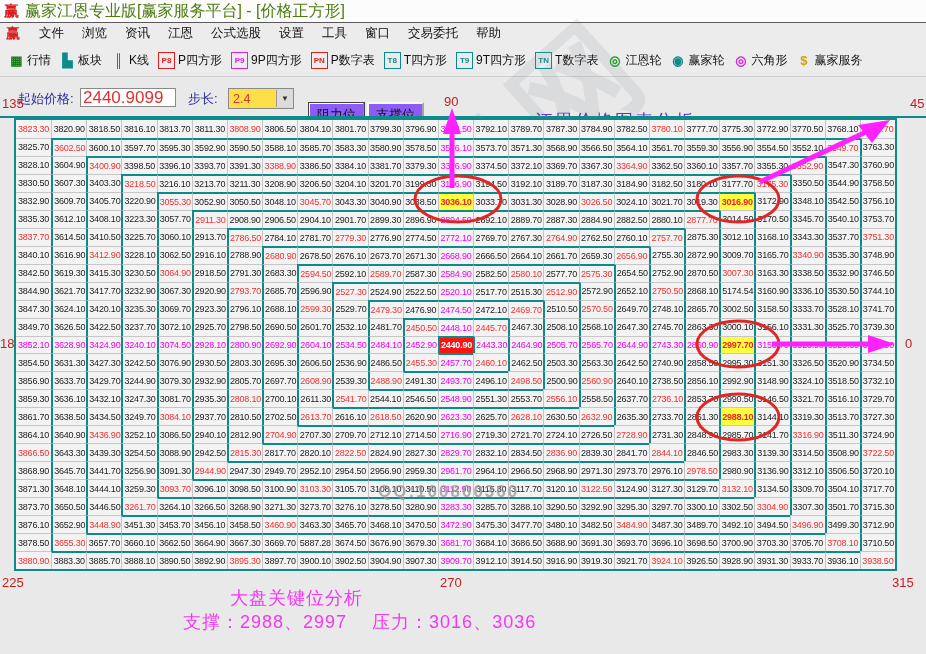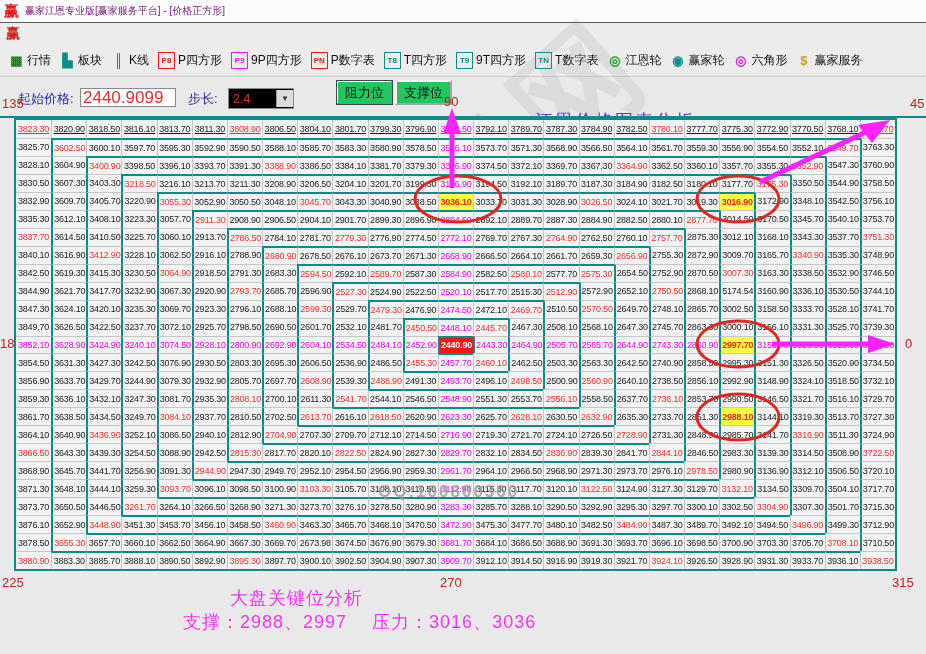--- a/index.html
+++ b/index.html
@@ -2,56 +2,56 @@
 <html><head>
 <meta charset="utf-8">
 <style>
   html,body{margin:0;padding:0;}
   body{width:926px;height:654px;position:relative;background:#e9e9e9;
        font-family:"Liberation Sans",sans-serif;overflow:hidden;}
   
   .titlebar{position:absolute;left:0;top:0;width:926px;height:22px;background:#fcfcfc;
             border-bottom:1px solid #5a5a5a;display:flex;align-items:center;}
   .app-ico{color:#d81e1e;font-weight:bold;font-size:15px;margin:0 6px 0 4px;}
-  .title-text{font-size:10px;color:#701a75;}
+  .title-text{font-size:16px;color:#4d7c0f;}
   .menubar{position:absolute;left:0;top:23px;width:926px;height:21px;background:#ececec;
            display:flex;align-items:center;font-size:12.5px;color:#111;}
   .menubar .m-ico{color:#d81e1e;font-weight:bold;font-size:14px;margin:0 10px 0 6px;}
   .menu-item{padding:2px 9px;cursor:default;}
   .toolbar{position:absolute;left:0;top:44px;width:926px;height:32px;background:#ececec;
            border-bottom:1px solid #cfcfcf;display:flex;align-items:center;font-size:12px;color:#111;}
   .tb-item{display:flex;align-items:center;margin-left:9px;white-space:nowrap;}
   .tb-glyph{display:inline-flex;align-items:center;justify-content:center;margin-right:3px;
             font-size:13px;font-weight:bold;min-width:15px;height:15px;}
   .tb-glyph.boxed{font-size:8px;border:1px solid currentColor;width:15px;}
   
   .ctl-label{position:absolute;font-size:13px;color:#2b2b9e;}
   .ctl-input{position:absolute;left:80px;top:88px;width:90px;height:17px;border:1px solid #8a8a8a;
              background:#fff;color:#e03030;font-size:17px;padding:0 2px;font-family:"Liberation Sans",sans-serif;}
-  .combo{position:absolute;left:228px;top:88px;width:64px;height:19px;background:#000000;
+  .combo{position:absolute;left:228px;top:88px;width:64px;height:19px;background:#fde047;
          border:1px solid #8a8a8a;font-size:12.5px;color:#e03030;display:flex;align-items:center;}
   .combo .val{flex:1;padding-left:4px;}
   .combo .arrow{width:16px;height:17px;background:#dcdcdc;border-left:1px solid #9a9a9a;
                 font-size:8px;color:#333;display:flex;align-items:center;justify-content:center;}
-  .push-btn{position:absolute;top:80px;width:57px;height:25px;background:#22c55e;
+  .push-btn{position:absolute;top:102px;width:57px;height:25px;background:#8b5cf6;
             border:2px outset #f8f8f8;font-size:13px;color:#111;
-            font-family:"Liberation Sans",sans-serif;margin-left:28px;}
+            font-family:"Liberation Sans",sans-serif;}
   .btn-res{left:308px;border:1px solid #444;box-shadow:inset -1px -1px 0 #888, inset 1px 1px 0 #fff;}
   .btn-sup{left:367px;}
   .gann-caption{position:absolute;left:535px;top:85px;font-size:18px;color:#6d28d9;letter-spacing:2px;margin-top:24px;}
   .corner{position:absolute;font-size:13px;color:#c22020;}
   
   .grid-top-rule{position:absolute;left:0;top:116px;width:926px;height:2px;background:#0d8b8b;}
   .gann-grid{position:absolute;left:14px;top:118px;width:883px;height:453px;background:#f3f3f3;
              border:2px solid #0d8b8b;display:grid;grid-template-columns:repeat(25,1fr);
              grid-auto-rows:1fr;box-sizing:border-box;}
   .cell{border-left:1px solid #c6c6c6;border-top:1px solid #c6c6c6;font-size:9px;letter-spacing:-0.2px;
         display:flex;align-items:center;justify-content:center;color:#1c1c1c;
         overflow:hidden;white-space:nowrap;}
-  .cell:nth-child(-n+25){border-top:none;text-decoration:underline;}
+  .cell:nth-child(-n+25){border-top:none;}
   .cell:nth-child(25n+1){border-left:none;}
   .cell.bl{border-left:2px solid #0d8b8b;}
   .cell.bt{border-top:2px solid #0d8b8b;}
   .cell.mag{color:#f000f0;}
   .cell.red{color:#f03030;}
   .cell.key{background:#ffff42;color:#f02020;font-weight:bold;}
   .cell.ctr{background:#ff1212;color:#fff;font-weight:bold;}
   
   .footer-line{position:absolute;font-size:18px;color:#f536f5;letter-spacing:1px;}
   
@@ -65,20 +65,32 @@
 </head>
 <body>
 
 <div class="titlebar">
   <span class="app-ico">赢</span>
   <span class="title-text">赢家江恩专业版[赢家服务平台] - [价格正方形]</span>
 </div>
 
 <div class="menubar">
   <span class="m-ico">赢</span>
+  <span style="display:flex;">
+      <span class="menu-item">文件</span>
+      <span class="menu-item">浏览</span>
+      <span class="menu-item">资讯</span>
+      <span class="menu-item">江恩</span>
+      <span class="menu-item">公式选股</span>
+      <span class="menu-item">设置</span>
+      <span class="menu-item">工具</span>
+      <span class="menu-item">窗口</span>
+      <span class="menu-item">交易委托</span>
+      <span class="menu-item">帮助</span>
+    </span>
 </div>
 
 <div class="toolbar">
     <span class="tb-item">
       <span class="tb-glyph" style="color: rgb(26, 122, 26);">▦</span>
       <span>行情</span>
     </span>
     <span class="tb-item">
       <span class="tb-glyph" style="color: rgb(13, 139, 139);">▙</span>
       <span>板块</span>
@@ -728,21 +740,21 @@
     <div class="cell bl">3499.30</div>
     <div class="cell bl">3712.90</div>
     <div class="cell">3878.50</div>
     <div class="cell bl red">3655.30</div>
     <div class="cell bt">3657.70</div>
     <div class="cell bt">3660.10</div>
     <div class="cell bt">3662.50</div>
     <div class="cell bt">3664.90</div>
     <div class="cell bt">3667.30</div>
     <div class="cell bt">3669.70</div>
-    <div class="cell bt">2673.98</div>
+    <div class="cell bt">5887.28</div>
     <div class="cell bt">3674.50</div>
     <div class="cell bt">3676.90</div>
     <div class="cell bt">3679.30</div>
     <div class="cell bt mag">3681.70</div>
     <div class="cell bt">3684.10</div>
     <div class="cell bt">3686.50</div>
     <div class="cell bt">3688.90</div>
     <div class="cell bt">3691.30</div>
     <div class="cell bt">3693.70</div>
     <div class="cell bt">3696.10</div>

